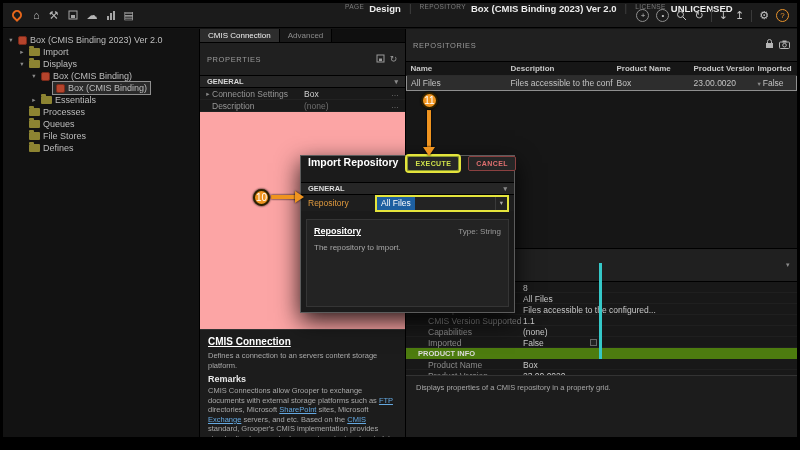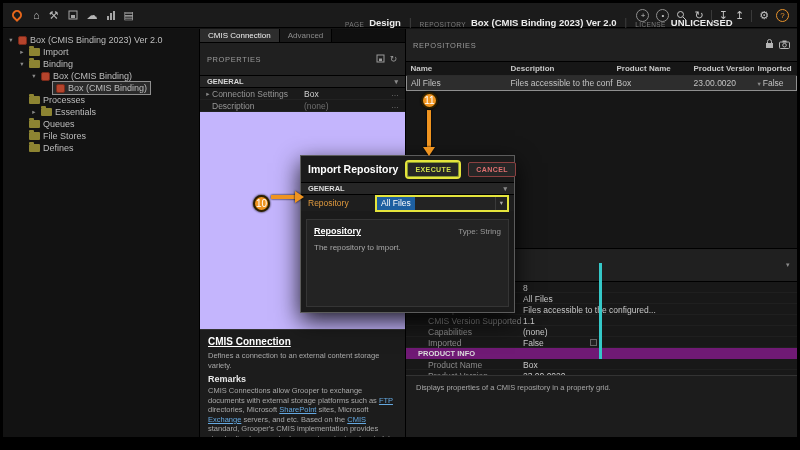--- a/index.html
+++ b/index.html
@@ -8,21 +8,21 @@
   .app{position:absolute;left:3px;top:3px;width:794px;height:434px;background:#141414}
 
   
   .topbar{position:absolute;left:0;top:0;width:794px;height:25px;background:#1b1b1b;border-bottom:1px solid #000}
   .logo{position:absolute;left:6px;top:4px;width:16px;height:16px;display:flex;align-items:center;justify-content:center}
   .logo i{display:block;width:10px;height:10px;border:2px solid #e8671b;border-radius:50% 50% 50% 0;transform:rotate(-45deg)}
   .tb-icons{position:absolute;left:30px;top:0;height:25px;display:flex;align-items:center;gap:9px;color:#b5b5b5;font-size:11px}
   .tb-icons .gly{font-size:11px;line-height:1;cursor:default}
   .bars{display:inline-flex;align-items:flex-end;gap:1px;height:9px}
   .bars i{width:2px;background:#a5a5a5;display:block}
-  .tb-center{position:absolute;left:342px;top:0;height:25px;display:flex;align-items:flex-end;gap:5px;white-space:nowrap}
+  .tb-center{position:absolute;left:342px;top:0;height:25px;display:flex;align-items:flex-start;gap:5px;white-space:nowrap}
   .tb-lab{font-size:6.5px;color:#7c7c7c;letter-spacing:.4px}
   .tb-val{font-size:9.5px;color:#ececec;font-weight:bold}
   .tb-sep{color:#454545;font-size:10px;margin:0 3px}
   .tb-right{position:absolute;right:8px;top:0;height:25px;display:flex;align-items:center;gap:7px}
   .circbtn{width:13px;height:13px;border:1px solid #8e8e8e;border-radius:50%;color:#c5c5c5;font-size:8px;display:flex;align-items:center;justify-content:center}
   .circbtn.orange{border-color:#e8932c;color:#e8932c}
   .vdiv{width:1px;height:12px;background:#3a3a3a}
   .tb-right .gly{color:#c5c5c5;font-size:11px;line-height:1}
 
   
@@ -38,21 +38,21 @@
   .tree{position:absolute;left:0;top:26px;width:197px;height:408px;background:#121212;border-right:1px solid #000;padding-top:5px}
   .titem{display:flex;align-items:center;height:12px;font-size:9px;color:#bdbdbd;gap:3px}
   .titem .exp{width:8px;color:#8a8a8a;font-size:6.5px;text-align:center;flex:none}
   .lvl0{padding-left:4px}.lvl1{padding-left:15px}.lvl2{padding-left:27px}.lvl3{padding-left:39px}
   .folder{width:11px;height:8px;background:#8d8432;border-radius:1px;position:relative;flex:none}
   .folder::before{content:"";position:absolute;top:-2px;left:0;width:5px;height:2px;background:#8d8432;border-radius:1px 1px 0 0}
   .boxicon{width:9px;height:9px;background:#b5442c;border:1px solid #7a2a1a;border-radius:2px;flex:none}
   .tsel{display:flex;align-items:center;gap:3px;background:#2a2a2a;outline:1px solid #8f8f8f;padding:0 3px;height:12px}
 
   
-  .middle{position:absolute;left:197px;top:26px;width:206px;height:408px;background:#c4b5fd;border-right:1px solid #000}
+  .middle{position:absolute;left:197px;top:26px;width:206px;height:408px;background:#fca5a5;border-right:1px solid #000}
   .tabbar{height:14px;background:#0f0f0f;display:flex;border-bottom:1px solid #000}
   .tab{font-size:8px;color:#8c8c8c;padding:0 8px;display:flex;align-items:center;border-right:1px solid #000;background:#191919}
   .tab.active{background:#2d2d2d;color:#f0f0f0}
   .sechead{height:12px;background:#242424;display:flex;align-items:center;padding:0 7px;font-size:7.5px;font-weight:bold;color:#d8d8d8;border-bottom:1px solid #000}
   .prow{height:12px;display:flex;align-items:center;font-size:8.5px;border-bottom:1px solid #222;padding:0 4px;background:#1a1a1a}
   .prow .exp{width:8px;color:#8a8a8a;font-size:6.5px;text-align:center;flex:none}
   .plabel{color:#969696;width:92px;flex:none;overflow:hidden;white-space:nowrap}
   .pvalue{color:#d2d2d2;flex:1;overflow:hidden;white-space:nowrap}
   .pvalue.muted{color:#6f6f6f}
   .pmore{color:#8a8a8a;font-size:8px;padding:0 2px}
@@ -69,28 +69,28 @@
   .repo-table col:nth-child(4){width:64px}
   .selrow td{background:#2d2d2d;border-top:1px solid #8f8f8f;border-bottom:1px solid #8f8f8f}
   .selrow td:first-child{border-left:1px solid #8f8f8f}
   .selrow td:last-child{border-right:1px solid #8f8f8f}
   .ddico{color:#8a8a8a;font-size:6.5px;margin-right:2px}
 
   .details{position:absolute;left:0;top:219px;width:391px;bottom:0;background:#181818;border-top:1px solid #000}
   .drow{position:relative;height:11px;border-bottom:1px solid #1f1f1f;font-size:8.5px}
   .dlabel{position:absolute;left:22px;top:1px;color:#8a8a8a;white-space:nowrap}
   .dvalue{position:absolute;left:117px;top:1px;color:#c8c8c8;white-space:nowrap}
-  .dsection{height:11px;background:#701a75;font-size:7.5px;font-weight:bold;color:#dcdcdc;padding-left:12px;display:flex;align-items:center}
+  .dsection{height:11px;background:#4d7c0f;font-size:7.5px;font-weight:bold;color:#dcdcdc;padding-left:12px;display:flex;align-items:center}
   .chk{position:absolute;left:184px;top:2px;width:7px;height:7px;border:1px solid #666;background:#222}
   .tealbar{position:absolute;left:193px;top:14px;width:3px;height:96px;background:#35c8c8}
   .rdoc{position:absolute;left:0;bottom:0;width:391px;height:62px;background:#1c1c1c;border-top:1px solid #333;padding:7px 10px;overflow:hidden}
 
   
   .dialog{position:absolute;left:297px;top:152px;width:215px;height:158px;background:#1b1b1b;border:1px solid #5c5c5c;box-shadow:0 8px 22px rgba(0,0,0,.85);z-index:50}
-  .dlg-titlerow{height:26px;display:flex;align-items:center;padding:0 7px;gap:9px}
+  .dlg-titlerow{height:26px;display:flex;align-items:flex-start;padding:0 7px;gap:9px}
   .dlg-title{font-size:10.5px;font-weight:bold;color:#fff;flex:1;white-space:nowrap}
   .btn{height:15px;font-size:7px;font-weight:bold;padding:0 7px;background:#262626;border-radius:2px;display:flex;align-items:center;letter-spacing:.4px}
   .btn-exec{color:#cfe04a;border:1px solid #8a9a30;outline:2px solid #e4e43c}
   .btn-cancel{color:#e07070;border:1px solid #8a4040}
   .dlg-general{height:13px;background:#262626;display:flex;align-items:center;padding:0 7px;font-size:7.5px;font-weight:bold;color:#dcdcdc;border-top:1px solid #000;border-bottom:1px solid #000}
   .dlg-row{height:16px;display:flex;align-items:center;padding:0 7px;gap:5px;background:#1e1e1e}
   .dlg-label{font-size:8.5px;color:#e09a3e;width:64px;flex:none}
   .dlg-valwrap{flex:1;display:flex;align-items:center;outline:2px solid #e4e43c;height:13px;background:#232323}
   .dlg-value{background:#1d5fa0;color:#fff;font-size:8.5px;padding:0 4px;height:13px;line-height:13px}
   .dlg-dd{margin-left:auto;color:#aaa;font-size:6.5px;border-left:1px solid #3a3a3a;padding:0 4px;height:13px;display:flex;align-items:center}
@@ -165,43 +165,43 @@
       <span>Box (CMIS Binding 2023) Ver 2.0</span>
     </div>
     <div class="titem lvl1">
       <span class="exp">▸</span>
       <span class="folder"></span>
       <span>Import</span>
     </div>
     <div class="titem lvl1">
       <span class="exp">▾</span>
       <span class="folder"></span>
-      <span>Binding</span>
+      <span>Displays</span>
     </div>
     <div class="titem lvl2">
       <span class="exp">▾</span>
       <span class="boxicon"></span>
       <span>Box (CMIS Binding)</span>
     </div>
     <div class="titem lvl3">
       <span class="exp"></span>
       <span class="tsel">
         <span class="boxicon"></span>
         <span>Box (CMIS Binding)</span>
       </span>
     </div>
-    <div class="titem lvl1">
-      <span class="exp"></span>
-      <span class="folder"></span>
-      <span>Processes</span>
-    </div>
     <div class="titem lvl2">
       <span class="exp">▸</span>
       <span class="folder"></span>
       <span>Essentials</span>
+    </div>
+    <div class="titem lvl1">
+      <span class="exp"></span>
+      <span class="folder"></span>
+      <span>Processes</span>
     </div>
     <div class="titem lvl1">
       <span class="exp"></span>
       <span class="folder"></span>
       <span>Queues</span>
     </div>
     <div class="titem lvl1">
       <span class="exp"></span>
       <span class="folder"></span>
       <span>File Stores</span>
@@ -239,21 +239,21 @@
       <span class="pmore">…</span>
     </div>
     <div class="prow">
       <span class="exp"></span>
       <span class="plabel">Description</span>
       <span class="pvalue muted">(none)</span>
       <span class="pmore">…</span>
     </div>
     <div class="mdoc">
       <div class="doc-title">CMIS Connection</div>
-      <div class="doc-text">Defines a connection to an external content storage variety.</div>
+      <div class="doc-text">Defines a connection to an servers content storage platform.</div>
       <div class="doc-remarks">Remarks</div>
       <p class="doc-text"><span>CMIS Connections allow Grooper to exchange documents with external storage platforms such as </span><span class="doclink">FTP</span><span> directories, Microsoft </span><span class="doclink">SharePoint</span><span> sites, Microsoft </span><span class="doclink">Exchange</span><span> servers, and etc. Based on the </span><span class="doclink">CMIS</span><span> standard, Grooper's CMIS implementation provides standardized access to document content and metadata across a variety of heterogeneous storage platforms.</span></p>
 
     </div>
   </section>
 
   <section class="right">
     <div class="phead">
       <span>REPOSITORIES</span>
       <span class="phicons">
@@ -365,17 +365,17 @@
         <span class="help-type">Type: String</span>
       </div>
       <div class="help-text">The repository to import.</div>
     </div>
   </div>
 
   <div class="co-circle" style="left:418px;top:89px">11</div>
   <div class="co-line-v" style="left:424px;top:107px;height:38px"></div>
   <div class="co-head-down" style="left:420px;top:144px"></div>
 
-  <div class="co-circle" style="left:250px;top:192px">10</div>
+  <div class="co-circle" style="left:250px;top:186px">10</div>
   <div class="co-line-h" style="left:268px;top:192px;width:25px"></div>
   <div class="co-head-right" style="left:292px;top:188px"></div>
 
 </div>
 
 </body></html>

